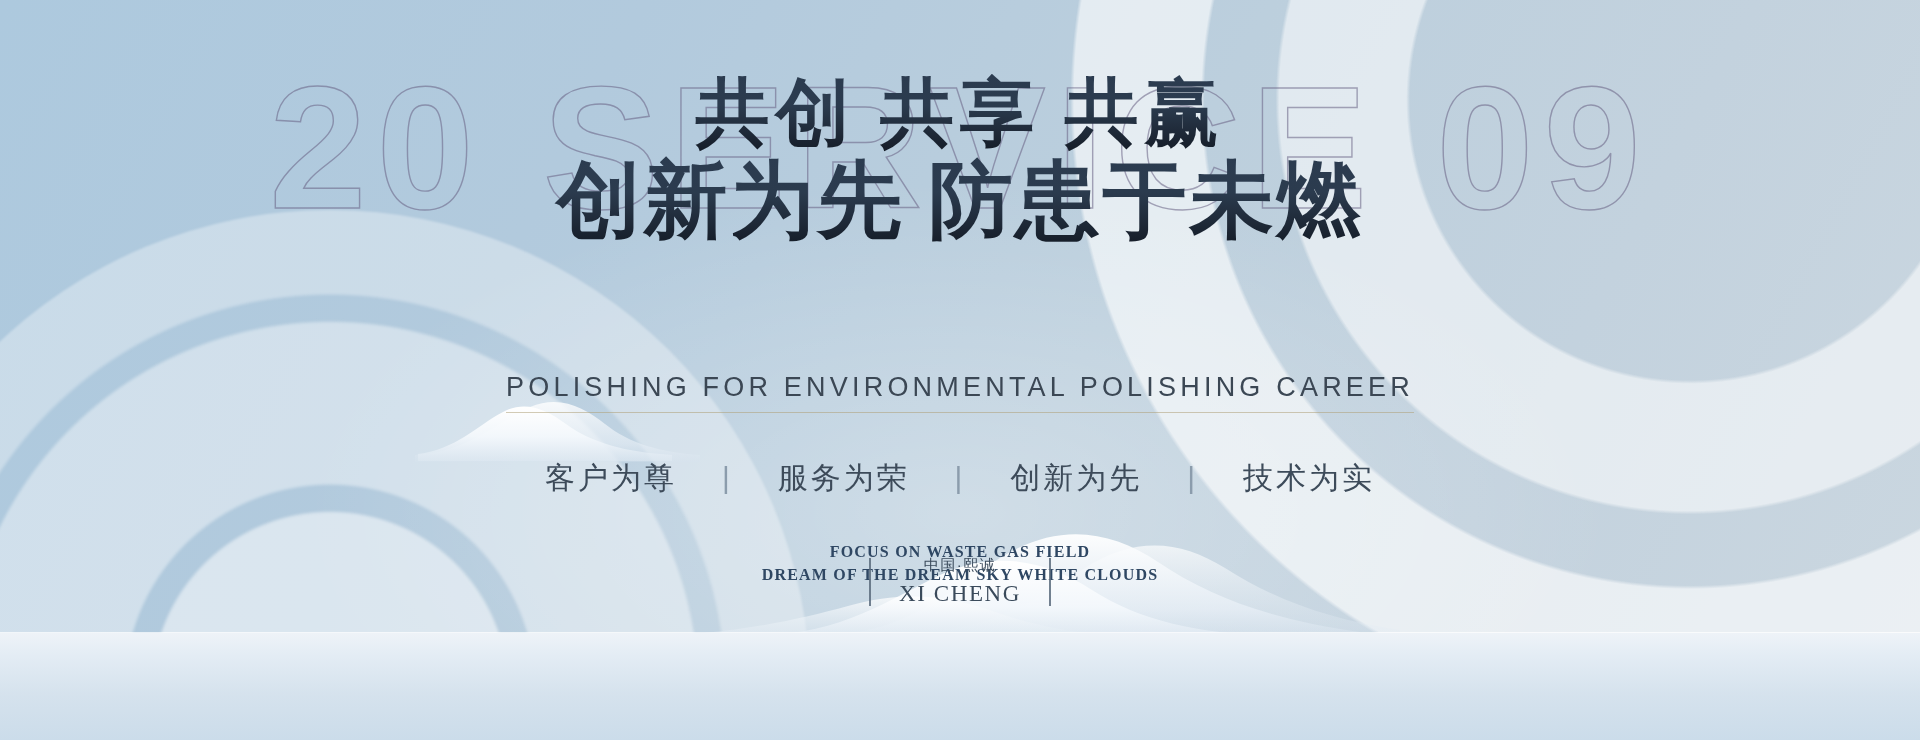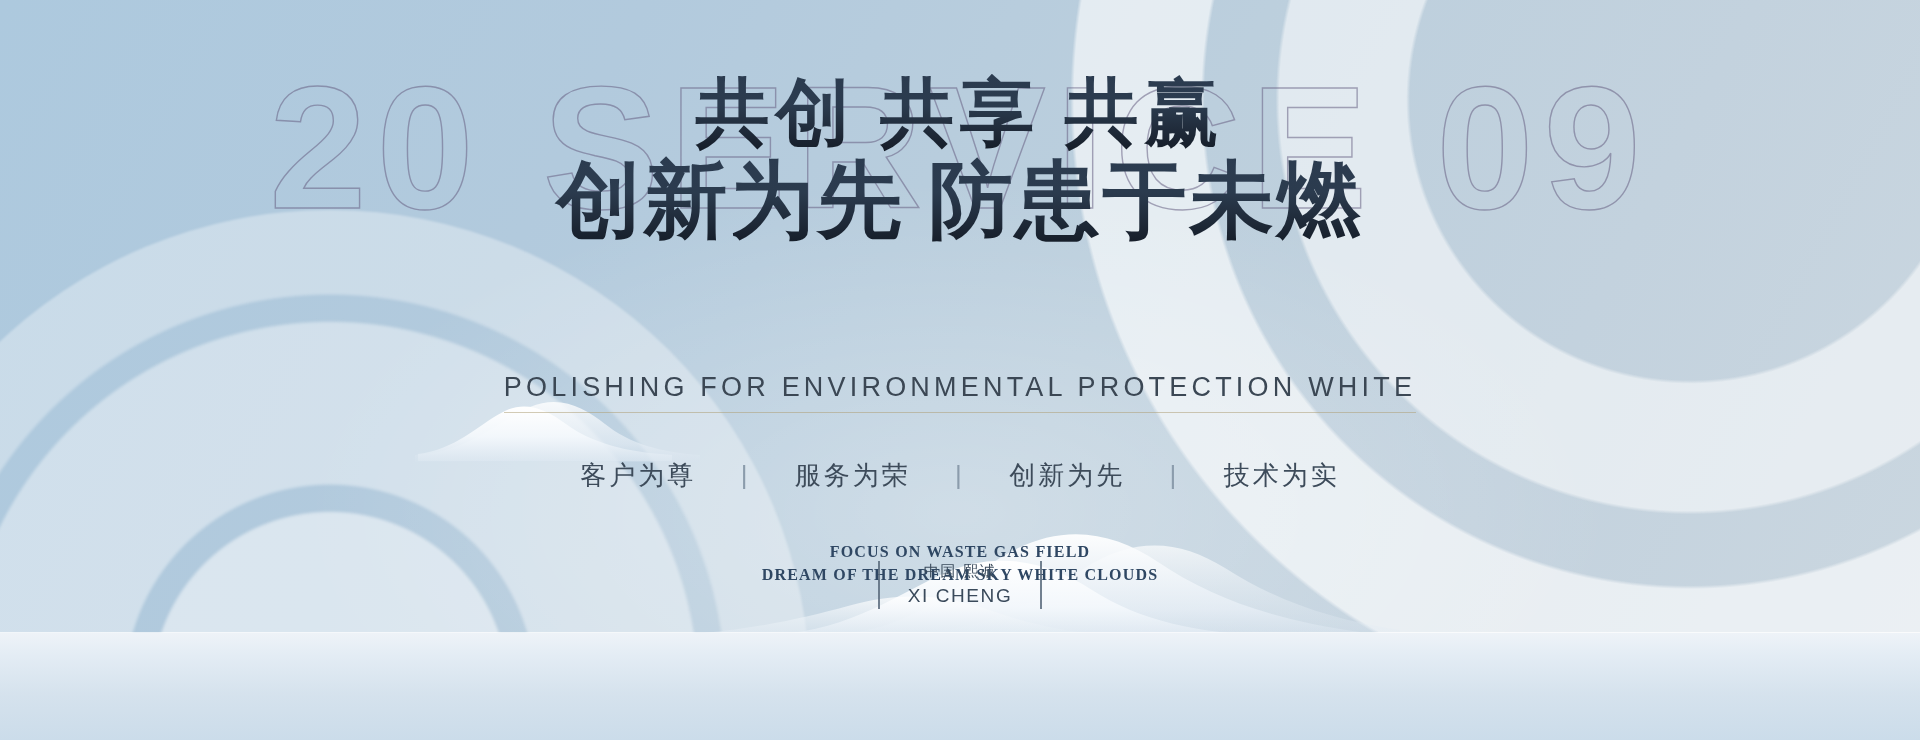--- a/index.html
+++ b/index.html
@@ -121,21 +121,21 @@
     padding-bottom:9px;
     border-bottom:1.5px solid rgba(175,160,120,0.55);
     white-space:nowrap;
   }
 
   
   #values{
     position:absolute;left:0;right:0;top:458px;
     text-align:center;
     font-family:"Liberation Sans","DejaVu Sans",sans-serif;
-    font-size:26px;
+    font-size:30px;
     font-weight:400;
     letter-spacing:3px;
     color:#3d4b5a;
     white-space:nowrap;
   }
   #values .v{display:inline-block;}
   #values .sep{display:inline-block;width:78px;color:#8b9cac;font-weight:300;}
 
   
   #mini{
@@ -150,21 +150,21 @@
   }
 
   
   #brand{
     position:absolute;left:0;right:0;bottom:130px;
     display:flex;align-items:center;justify-content:center;gap:28px;
   }
   #brand .bar{width:1.5px;height:48px;background:#5b6b7c;opacity:.85;}
   #brand .txt{text-align:center;color:#3a4a5b;font-family:"Liberation Sans","DejaVu Sans",sans-serif;}
   #brand .cn{font-size:15px;letter-spacing:1.5px;line-height:1.5;}
-  #brand .en{font-size:19px;letter-spacing:1.6px;line-height:1.45;}
+  #brand .en{font-size:23px;letter-spacing:1.6px;line-height:1.45;font-family:Liberation Serif, serif;}
 </style>
 </head>
 <body>
 
 <div id="banner">
 
   <div class="layer" id="rings-tr"></div>
   <div class="layer" id="glow"></div>
   <div class="layer" id="rings-bl"></div>
 
@@ -209,21 +209,21 @@
   <div class="layer" id="floor-edge"></div>
 
   <div id="ghost">20 SERVICE 09</div>
 
   <div id="headline">
     <div class="hl-line" id="hl-1">共创 共享 共赢</div>
     <div class="hl-line" id="hl-2">创新为先 防患于未燃</div>
   </div>
 
   <div id="slogan-wrap">
-    <span id="slogan">POLISHING FOR ENVIRONMENTAL PROTECTION WHITE</span>
+    <span id="slogan">POLISHING FOR ENVIRONMENTAL POLISHING CAREER</span>
   </div>
 
   <div id="values">
     <span class="v">客户为尊</span>
     <span class="sep">|</span>
     <span class="v">服务为荣</span>
     <span class="sep">|</span>
     <span class="v">创新为先</span>
     <span class="sep">|</span>
     <span class="v">技术为实</span>

